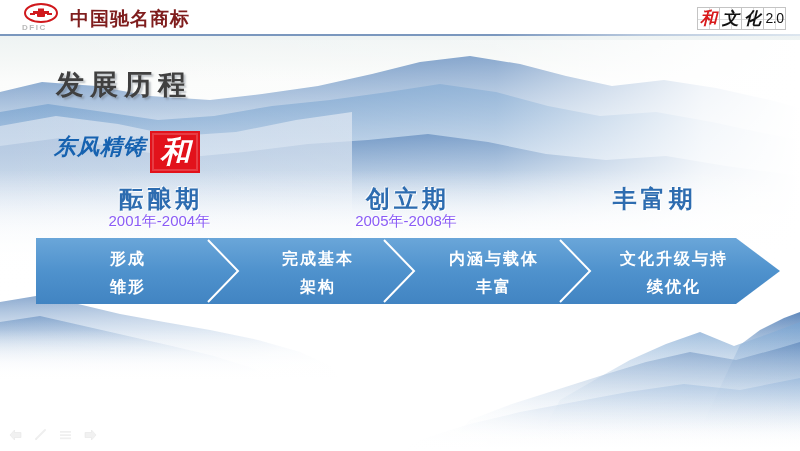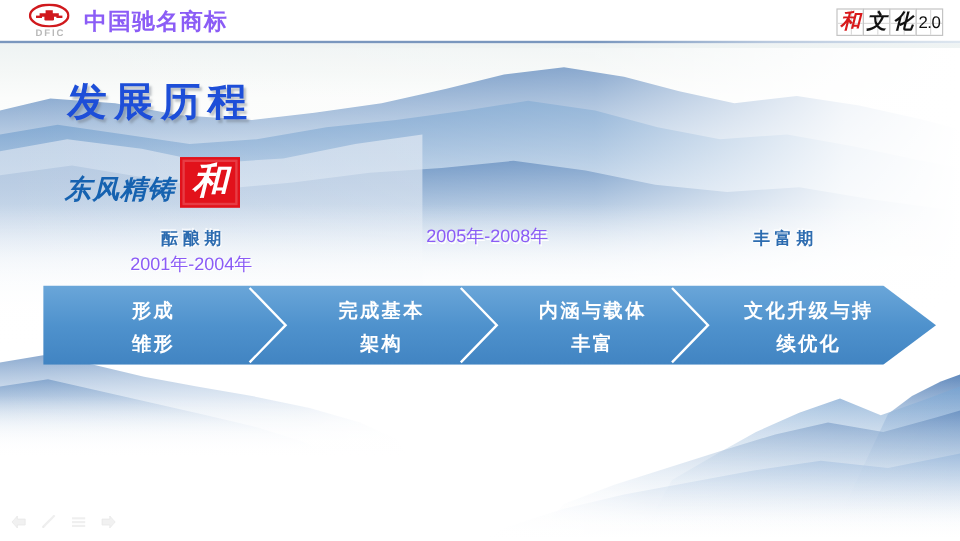--- a/index.html
+++ b/index.html
@@ -68,34 +68,33 @@
   }
   .dfic-mark {
     position: absolute;
     left: 6px; top: 0px;
     width: 34px; height: 20px;
   }
   .dfic-word {
     position: absolute;
     left: 4px; top: 20px;
     width: 40px;
-    text-align: center;
     font-size: 8px;
     letter-spacing: 1.5px;
     color: #b9b9b9;
     font-family: "Liberation Sans", sans-serif;
     font-weight: bold;
   }
   .header-title {
     position: absolute;
     left: 70px;
     top: 5px;
     font-size: 19px;
     font-weight: bold;
-    color: #8b5cf6;
+    color: #7f1d1d;
     letter-spacing: 1px;
     line-height: 26px;
     font-family: "DejaVu Sans", "Liberation Sans", sans-serif;
   }
 
   
   #he-culture-logo {
     position: absolute;
     right: 14px;
     top: 7px;
@@ -139,38 +138,38 @@
     font-family: "Liberation Sans", sans-serif;
     font-weight: normal;
     letter-spacing: -0.5px;
   }
 
   
   #page-title {
     position: absolute;
     left: 56px;
     top: 61px;
-    font-size: 33px;
+    font-size: 28px;
     line-height: 48px;
     font-weight: bold;
     letter-spacing: 6px;
-    color: #1d4ed8;
+    color: #404040;
     text-shadow: 2px 2px 2px rgba(110,120,130,0.45);
     font-family: "DejaVu Sans", "Liberation Sans", sans-serif;
     z-index: 20;
   }
 
   
   #subtitle {
     position: absolute;
     left: 54px;
     top: 131px;
     height: 42px;
     display: flex;
-    align-items: flex-end;
+    align-items: flex-start;
     z-index: 20;
   }
   .sub-text {
     font-size: 22px;
     line-height: 30px;
     font-style: italic;
     font-weight: bold;
     letter-spacing: 1px;
     color: #1662b0;
     font-family: "DejaVu Serif", "Liberation Serif", serif;
@@ -214,21 +213,21 @@
     top: 188px;
     width: 740px;
     display: flex;
     z-index: 20;
   }
   .stage-head {
     flex: 1;
     text-align: center;
   }
   .stage-name {
-    font-size: 14px;
+    font-size: 24px;
     line-height: 23px;
     font-weight: bold;
     letter-spacing: 4px;
     color: #2d6cb0;
     text-shadow: 1px 1px 0 #ffffff, -1px -1px 0 rgba(255,255,255,0.7);
     font-family: "DejaVu Sans", "Liberation Sans", sans-serif;
     margin-left: 4px;
   }
   .stage-years {
     font-size: 15px;
@@ -415,20 +414,21 @@
       <span>和</span>
     </span>
   </div>
 
   <div id="stage-headers">
     <div class="stage-head">
       <div class="stage-name">酝酿期</div>
       <div class="stage-years">2001年-2004年</div>
     </div>
     <div class="stage-head">
+      <div class="stage-name">创立期</div>
       <div class="stage-years">2005年-2008年</div>
     </div>
     <div class="stage-head">
       <div class="stage-name">丰富期</div>
     </div>
   </div>
 
   <div id="process-bar">
     <svg width="744" height="66" viewBox="0 0 744 66">
       <defs>

